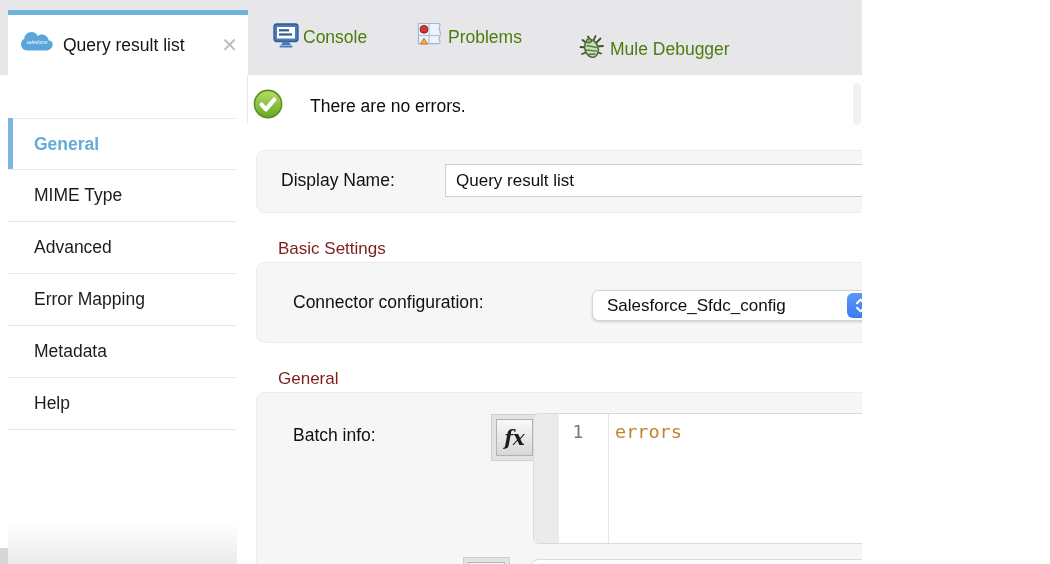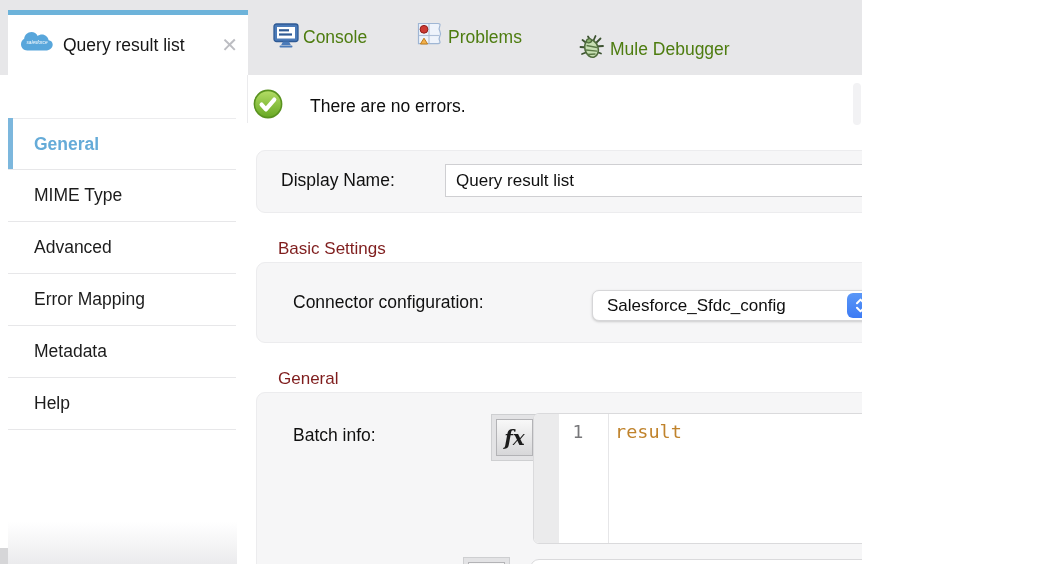--- a/index.html
+++ b/index.html
@@ -276,21 +276,21 @@
   <span class="field-label" id="lbl-batch">Batch info:</span>
 
   <div class="fxbtn" id="fx-1">
     <div class="fxbtn-inner">fx</div>
   </div>
 
   <div class="editor">
     <div class="gutter"></div>
     <div class="lineno">1</div>
     <div class="vline"></div>
-    <div class="code">result</div>
+    <div class="code">errors</div>
   </div>
 
   <span id="tree-icon">
     <svg width="30" height="37" viewBox="0 0 30 37">
       <circle cx="4.5" cy="7" r="3.1" fill="#141414"></circle>
       <circle cx="4.5" cy="18.5" r="3.1" fill="#141414"></circle>
       <circle cx="4.5" cy="30" r="3.1" fill="#141414"></circle>
       <path d="M7.5 7 C18 7 17 25 28 25" fill="none" stroke="#141414" stroke-width="2.3"></path>
       <path d="M7.5 18.5 C17 18.5 18 11 28 11" fill="none" stroke="#141414" stroke-width="2.3"></path>
     </svg>

